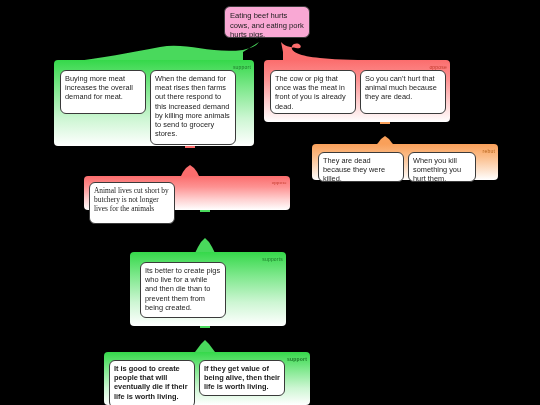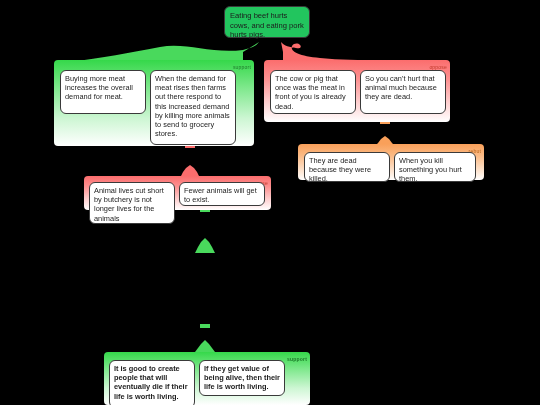--- a/index.html
+++ b/index.html
@@ -16,21 +16,21 @@
   .glabel{position:absolute;right:3px;top:4px;font-size:5px;line-height:6px;
           letter-spacing:.2px;}
   .glabel.green{color:#1d7a2a;}
   .glabel.red{color:#c0392b;}
   .glabel.orange{color:#b5651d;}
 
   .node{position:absolute;background:#fff;border:1px solid #3a3a3a;border-radius:6px;
         box-sizing:border-box;color:#1c1c1c;font-size:7.4px;line-height:9.2px;
         padding:3px 4px;overflow:hidden;}
 
-  .root{position:absolute;background:#22c55e;border:1px solid #3a3a3a;border-radius:6px;
+  .root{position:absolute;background:#f9a8d4;border:1px solid #3a3a3a;border-radius:6px;
         box-sizing:border-box;color:#1c1c1c;font-size:7.6px;line-height:9.6px;
         padding:4px 5px;text-align:left;}
 </style>
 </head>
 <body>
 
 <div id="stage">
 
   <svg class="links" viewBox="0 0 540 405">
 
@@ -61,32 +61,35 @@
     <div class="node" style="left:6px;top:10px;width:86px;height:44px;">Buying more meat increases the overall demand for meat.</div>
     <div class="node" style="left:96px;top:10px;width:86px;height:75px;">When the demand for meat rises then farms out there respond to this increased demand by killing more animals to send to grocery stores.</div>
   </div>
 
   <div class="group red" style="left:264px;top:60px;width:186px;height:62px;">
     <div class="glabel red">oppose</div>
     <div class="node" style="left:6px;top:10px;width:86px;height:44px;">The cow or pig that once was the meat in front of you is already dead.</div>
     <div class="node" style="left:96px;top:10px;width:86px;height:44px;">So you can't hurt that animal much because they are dead.</div>
   </div>
 
-  <div class="group orange" style="left:298px;top:144px;width:186px;height:36px;">
+  <div class="group orange" style="left:312px;top:144px;width:186px;height:36px;">
     <div class="glabel orange">rebut</div>
     <div class="node" style="left:6px;top:8px;width:86px;height:30px;">They are dead because they were killed,</div>
-    <div class="node" style="left:96px;top:8px;width:82px;height:30px;">When you kill something you hurt them.</div>
+    <div class="node" style="left:96px;top:8px;width:68px;height:30px;">When you kill something you hurt them.</div>
   </div>
 
-  <div class="group red" style="left:84px;top:176px;width:187px;height:34px;">
+  <div class="group red" style="left:84px;top:176px;width:206px;height:34px;font-family:Liberation Serif, serif;">
     <div class="glabel red">oppose</div>
     <div class="node" style="left:5px;top:6px;width:86px;height:42px;">Animal lives cut short by butchery is not longer lives for the animals</div>
-    <div class="node" style="left:95px;top:6px;width:86px;height:24px;">Fewer animals will get to exist.</div>
   </div>
 
+  <div class="group green" style="left:130px;top:252px;width:156px;height:74px;">
+    <div class="glabel green">supports</div>
+    <div class="node" style="left:10px;top:10px;width:86px;height:56px;">Its better to create pigs who live for a while and then die than to prevent them from being created.</div>
+  </div>
 
   <div class="group green" style="left:104px;top:352px;width:206px;height:53px;font-weight:bold;">
     <div class="glabel green">support</div>
     <div class="node" style="left:5px;top:8px;width:86px;height:48px;">It is good to create people that will eventually die if their life is worth living.</div>
     <div class="node" style="left:95px;top:8px;width:86px;height:36px;">If they get value of being alive, then their life is worth living.</div>
   </div>
 
 </div>
 
 </body></html>

